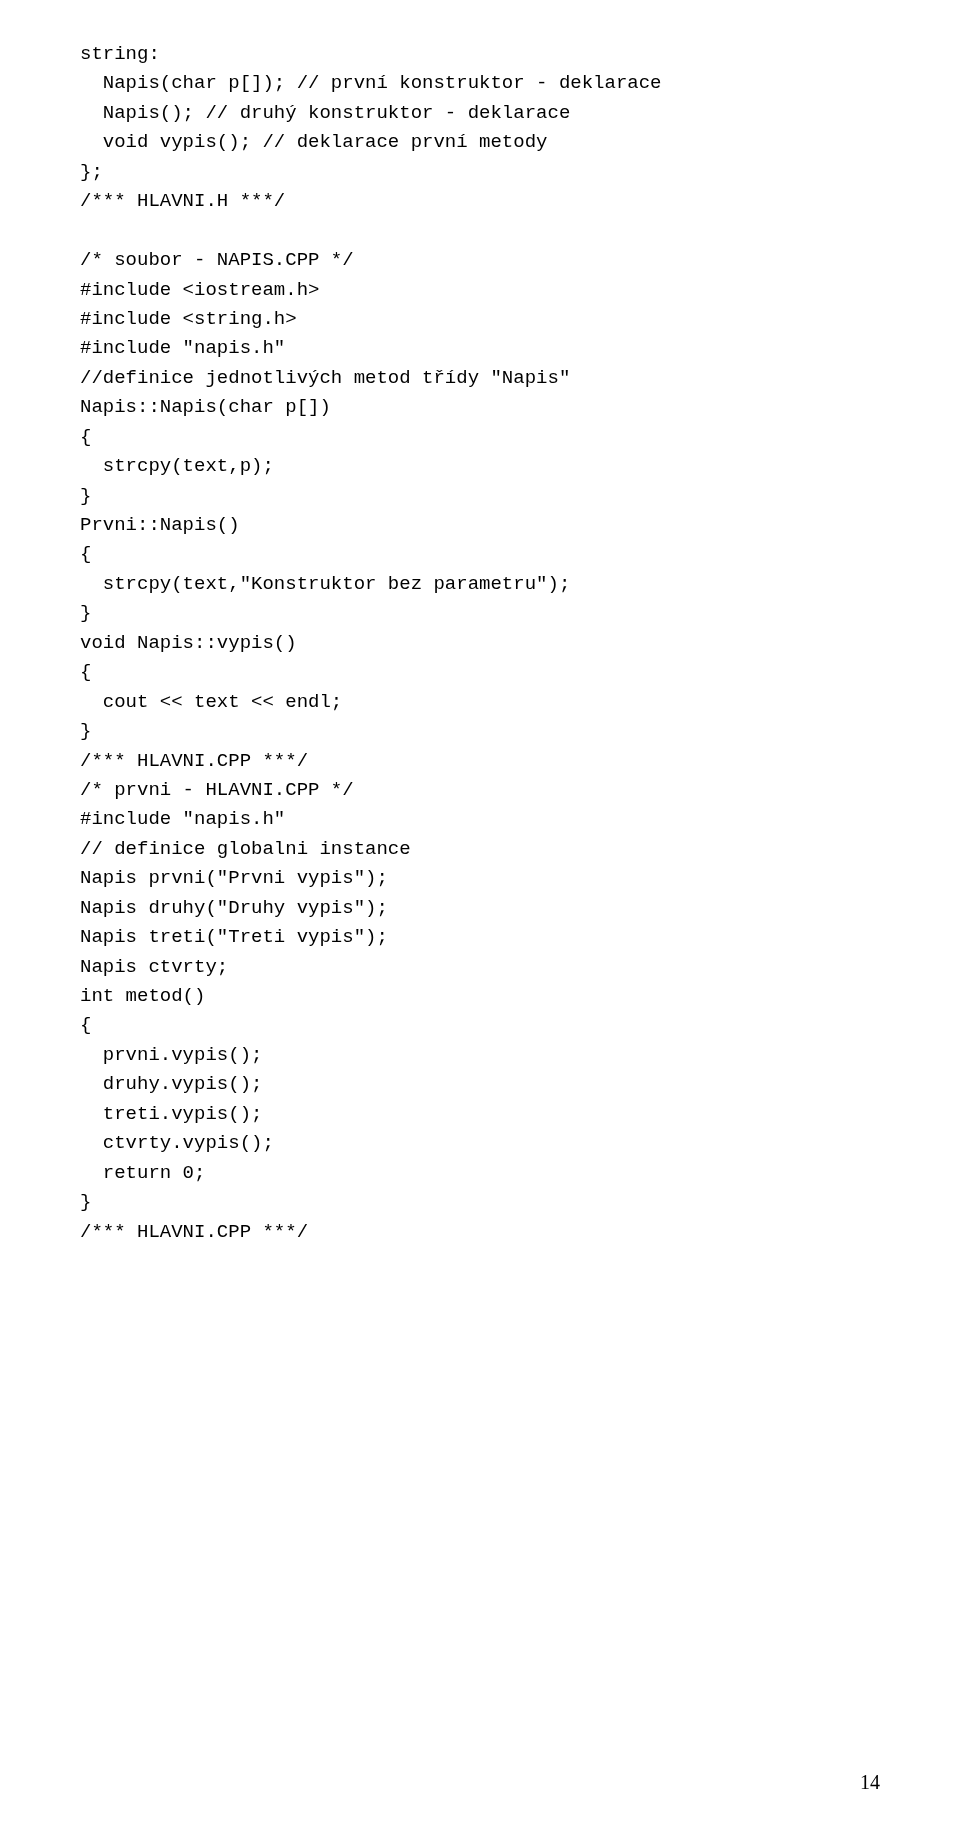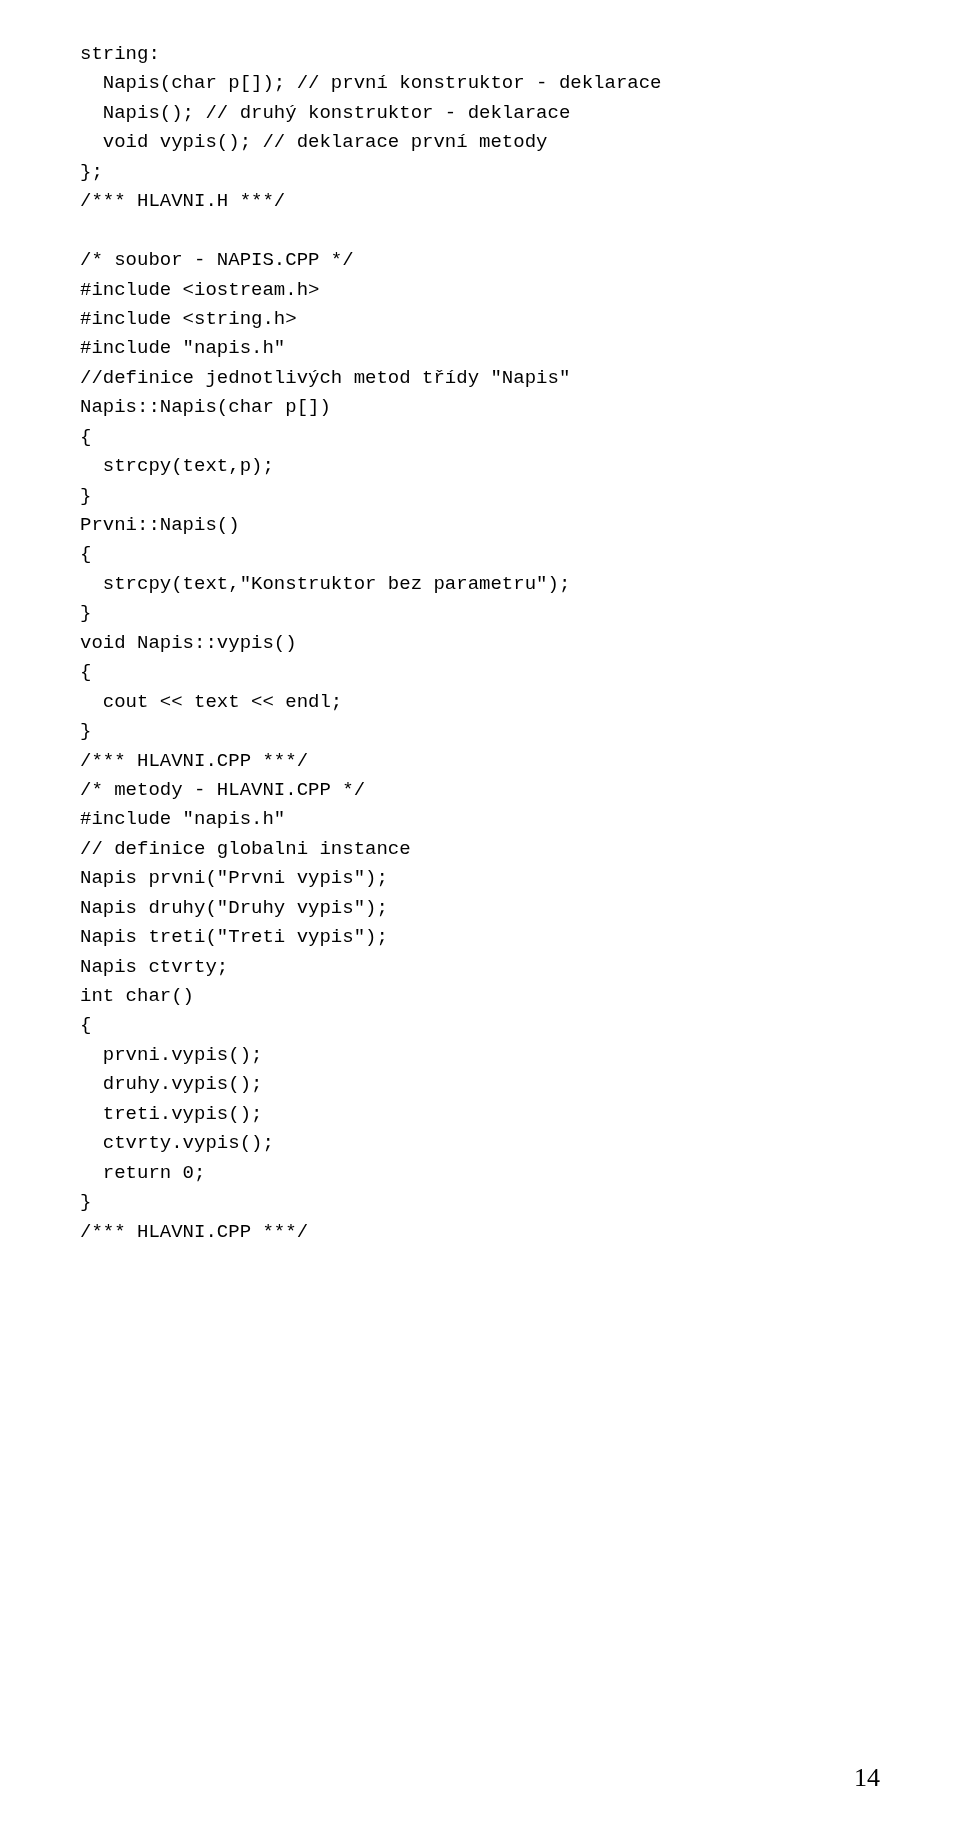--- a/index.html
+++ b/index.html
@@ -19,21 +19,21 @@
     position: relative;
   }
   .code-block {
     white-space: pre;
   }
   .page-number {
     position: absolute;
     bottom: 40px;
     right: 80px;
     font-family: "Times New Roman", Times, serif;
-    font-size: 26px;
+    font-size: 20px;
   }
 </style>
 </head>
 <body>
 
 <div class="code-block"><span>string:</span>
 <span>  Napis(char p[]); // první konstruktor - deklarace</span>
 <span>  Napis(); // druhý konstruktor - deklarace</span>
 <span>  void vypis(); // deklarace první metody</span>
 <span>};</span>
@@ -50,28 +50,28 @@
 <span>}</span>
 <span>Prvni::Napis()</span>
 <span>{</span>
 <span>  strcpy(text,"Konstruktor bez parametru");</span>
 <span>}</span>
 <span>void Napis::vypis()</span>
 <span>{</span>
 <span>  cout &lt;&lt; text &lt;&lt; endl;</span>
 <span>}</span>
 <span>/*** HLAVNI.CPP ***/</span>
-<span>/* metody - HLAVNI.CPP */</span>
+<span>/* prvni - HLAVNI.CPP */</span>
 <span>#include "napis.h"</span>
 <span>// definice globalni instance</span>
 <span>Napis prvni("Prvni vypis");</span>
 <span>Napis druhy("Druhy vypis");</span>
 <span>Napis treti("Treti vypis");</span>
 <span>Napis ctvrty;</span>
-<span>int char()</span>
+<span>int metod()</span>
 <span>{</span>
 <span>  prvni.vypis();</span>
 <span>  druhy.vypis();</span>
 <span>  treti.vypis();</span>
 <span>  ctvrty.vypis();</span>
 <span>  return 0;</span>
 <span>}</span>
 <span>/*** HLAVNI.CPP ***/</span></div>
 
 <div class="page-number">14</div>

